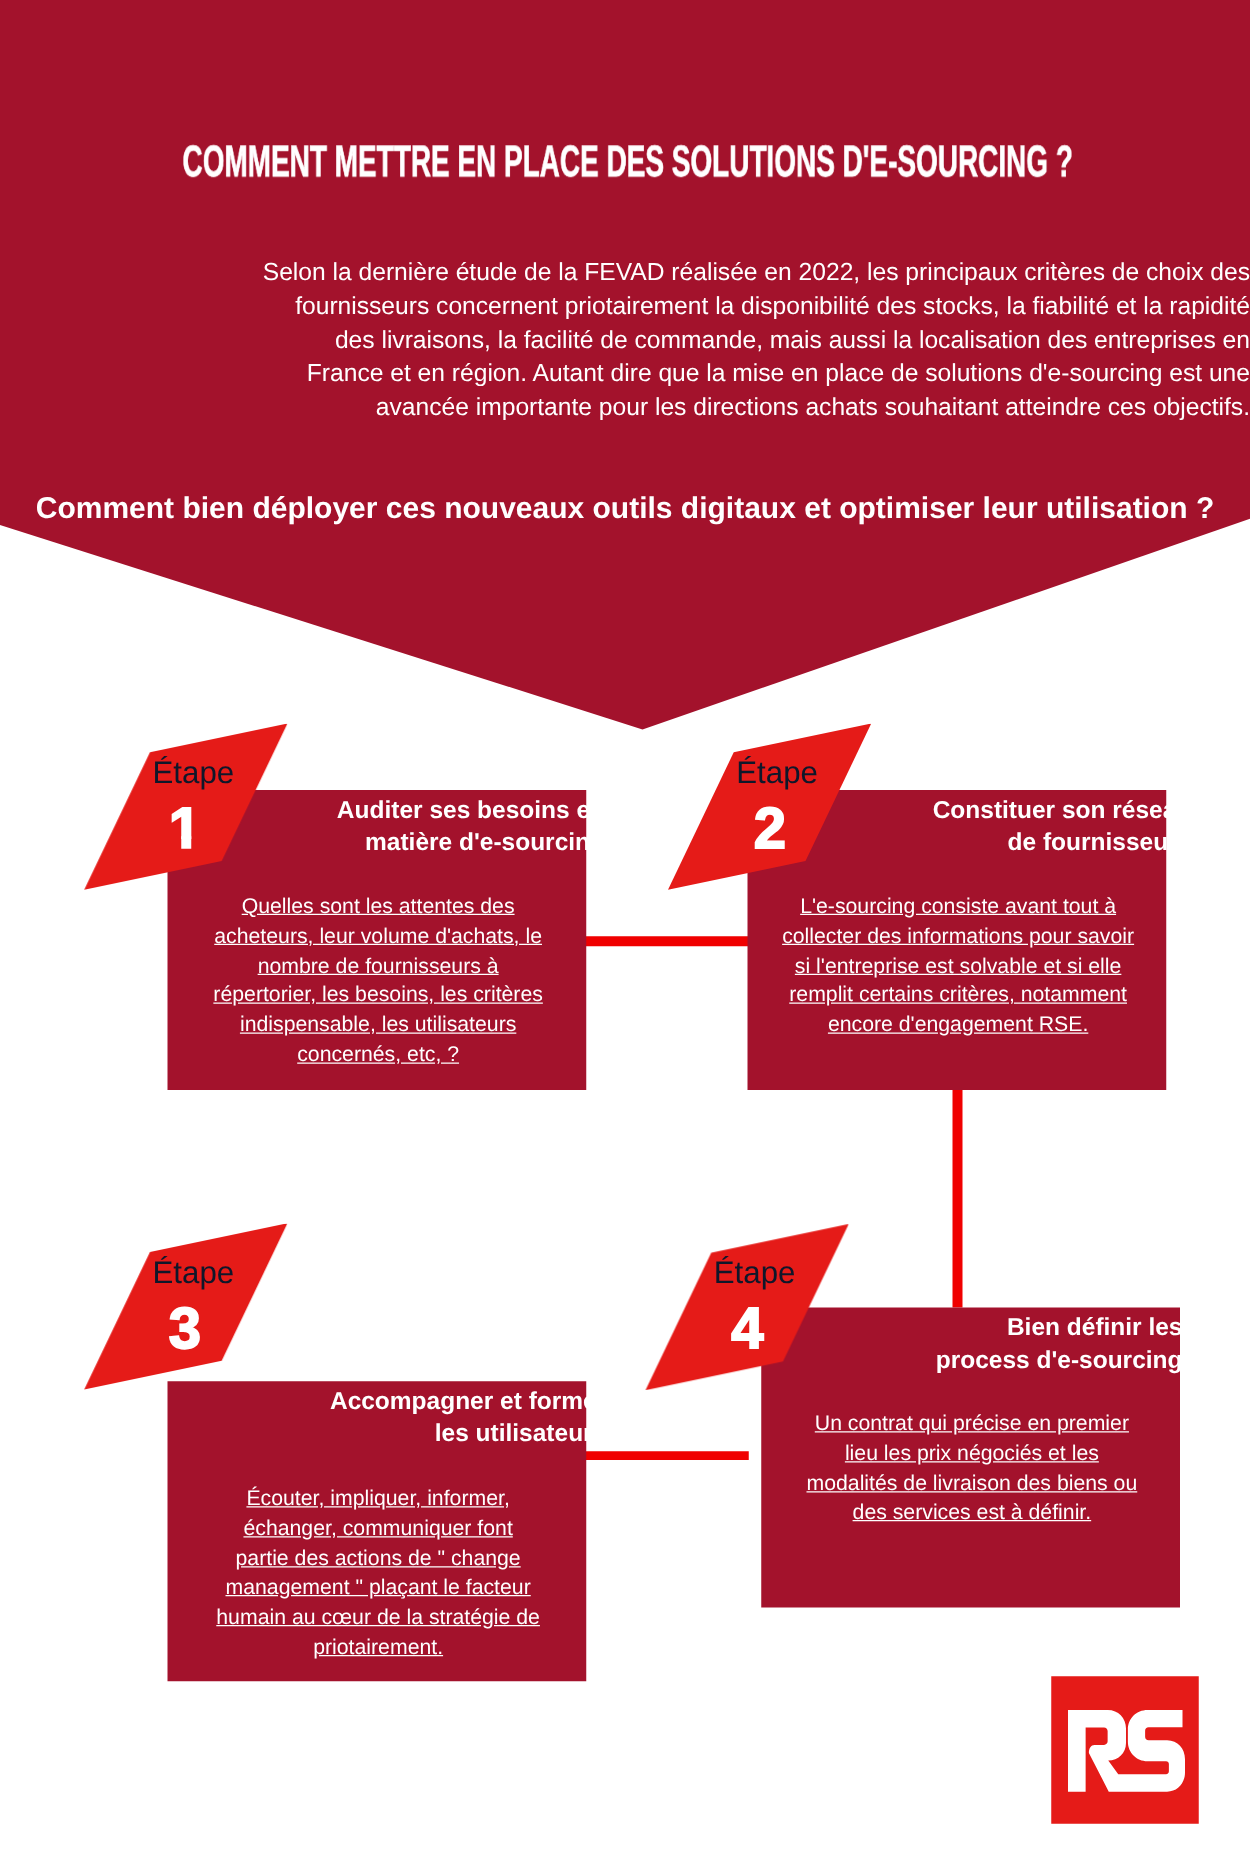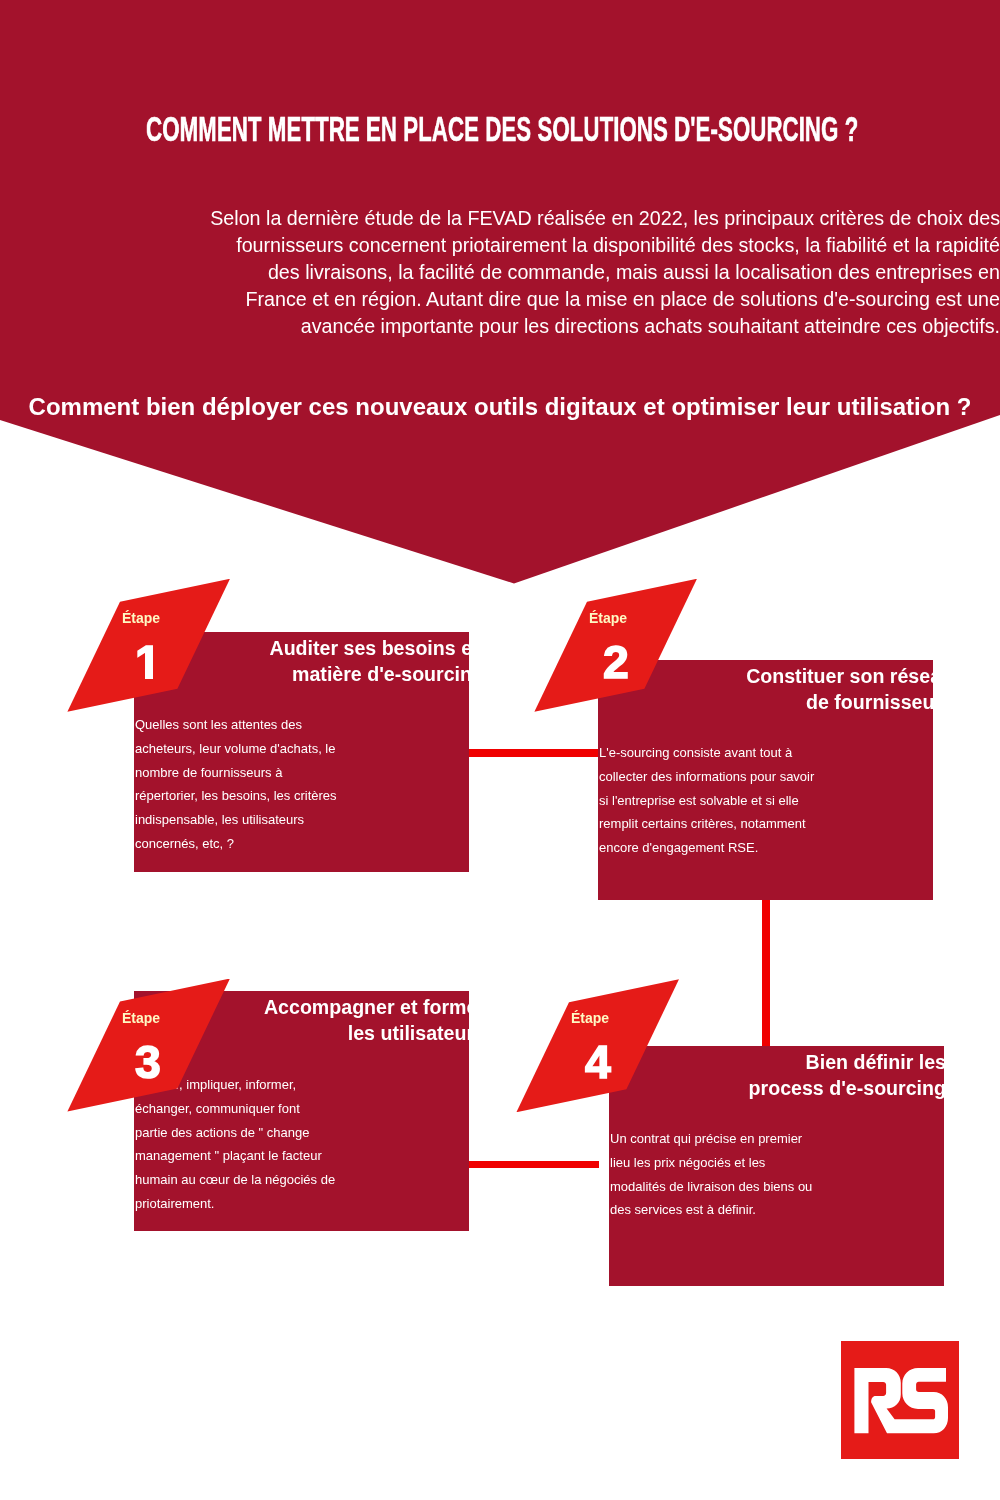--- a/index.html
+++ b/index.html
@@ -22,26 +22,26 @@
   .intro { position:absolute; left:0px; top:205px; width:1000px; text-align:right;
      color:#ffffff; font-size:19.7px; line-height:26.9px; white-space:nowrap; }
 
   .subtitle { position:absolute; left:0; top:393px; width:1000px; text-align:center;
      color:#ffffff; font-size:24px; line-height:28px; font-weight:bold; white-space:nowrap; }
 
   
   .card { position:absolute; background:#A3122C; color:#ffffff; }
   .card-title { position:absolute; left:0px; width:100%; text-align:right;
       font-weight:bold; font-size:19.6px; line-height:25.5px; white-space:nowrap; }
-  .card-body { position:absolute; left:1px; width:100%; text-align:left;
-      font-size:13px; line-height:23.8px; white-space:nowrap; }
+  .card-body { position:absolute; left:1px; width:100%; text-align:center;
+      font-size:17px; line-height:23.8px; white-space:nowrap;text-decoration:underline; }
 
   .badge { position:absolute; width:163px; height:133px; background:#E51B18;
      clip-path: polygon(52.6px 23px, 162.6px 0, 110px 110px, 0 133px); }
-  .badge-et { position:absolute; font-weight:bold; font-size:14px; line-height:20.5px; color:#fef9c3;
+  .badge-et { position:absolute; font-weight:normal; font-size:25px; line-height:20.5px; color:#0f172a;
      white-space:nowrap; }
   .badge-num { position:absolute; font-weight:bold; font-size:46.4px; line-height:46.4px; color:#fff;
      white-space:nowrap; -webkit-text-stroke:1.6px #ffffff; }
   .badge-num.one { clip-path: inset(0 0 14.3px 0); }
   .num-stem { position:absolute; background:#ffffff; }
 
   .conn { position:absolute; background:#F00000; }
 
   
   .logo { position:absolute; left:841px; top:1341px; width:118px; height:118px; background:#E51B18; }
@@ -83,49 +83,49 @@
     </div>
   </div>
   <div class="badge" style="left:67.4px;top:578.8px;">
     <div class="badge-et" style="left:55px;top:29px;">Étape</div>
     <div class="badge-num one" style="left:68px;top:60px;">1</div>
 
   </div>
 
   <div class="num-stem" style="left:144.8px;top:669px;width:8.2px;height:10px;"></div>
 
-  <div class="card" style="left:598px;top:631.5px;width:335px;height:240px;margin-top:28px;">
+  <div class="card" style="left:598px;top:631.5px;width:335px;height:240px;">
     <div class="card-title" style="top:4px;left:20px;">
       <div>Constituer son réseau</div>
       <div>de fournisseurs</div>
     </div>
     <div class="card-body" style="top:81.7px;">
       <div>L'e-sourcing consiste avant tout à</div>
       <div>collecter des informations pour savoir</div>
       <div>si l'entreprise est solvable et si elle</div>
       <div>remplit certains critères, notamment</div>
       <div>encore d'engagement RSE.</div>
     </div>
   </div>
   <div class="badge" style="left:534.4px;top:578.8px;">
     <div class="badge-et" style="left:55px;top:29px;">Étape</div>
     <div class="badge-num" style="left:69px;top:60px;">2</div>
   </div>
 
-  <div class="card" style="left:134px;top:991px;width:335px;height:240px;padding-left:28px;">
+  <div class="card" style="left:134px;top:1105px;width:335px;height:240px;padding-left:28px;">
     <div class="card-title" style="top:4px;left:16px;">
       <div>Accompagner et former</div>
       <div>les utilisateurs</div>
     </div>
     <div class="card-body" style="top:81.7px;">
       <div>Écouter, impliquer, informer,</div>
       <div>échanger, communiquer font</div>
       <div>partie des actions de " change</div>
       <div>management " plaçant le facteur</div>
-      <div>humain au cœur de la négociés de</div>
+      <div>humain au cœur de la stratégie de</div>
       <div>priotairement.</div>
     </div>
   </div>
   <div class="badge" style="left:67.4px;top:978.6px;">
     <div class="badge-et" style="left:55px;top:29px;">Étape</div>
     <div class="badge-num" style="left:68px;top:60px;">3</div>
   </div>
 
   <div class="card" style="left:598px;top:1045.5px;width:335px;height:240px;margin-left:11px;">
     <div class="card-title" style="top:4px;left:2px;">

